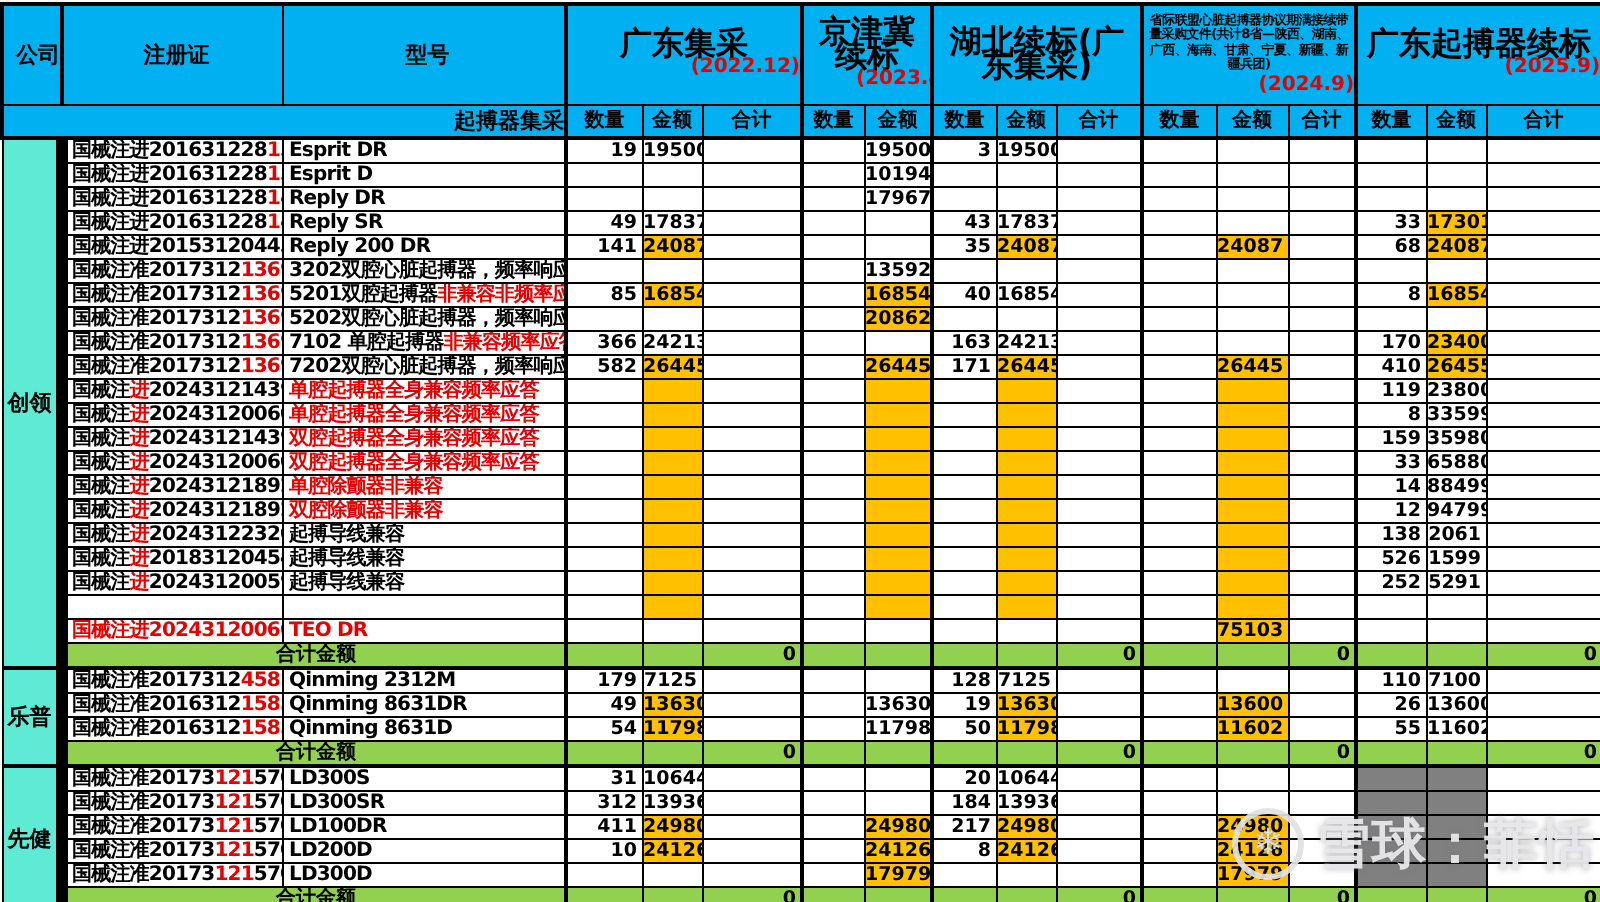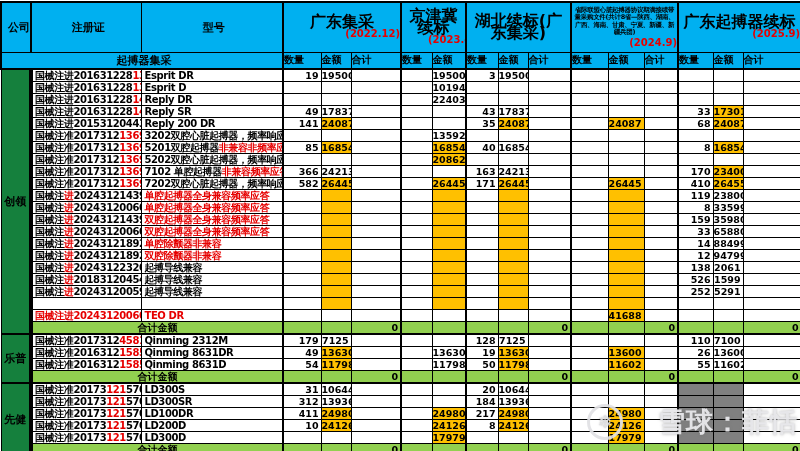--- a/index.html
+++ b/index.html
@@ -11,47 +11,47 @@
   th,td{border:1px solid #000;padding:0;overflow:hidden;white-space:nowrap;box-sizing:border-box;}
   thead{border:2px solid #000;}
   thead th{background:#00b0f0;font-weight:bold;color:#000;}
   tr.rowA{height:50px;}
   tr.rowB{height:15px;}
   .grpTitle{font-size:16px;line-height:12px;white-space:normal;}
   .allianceTitle{font-size:6.5px;line-height:7.5px;white-space:normal;text-align:center;letter-spacing:-0.3px;}
   .period{color:#e60000;font-size:10px;line-height:11px;text-align:right;font-weight:bold;padding-left:26px;}
   .leftHead{font-size:11px;text-align:center;padding-left:4px;}
   .centerHead{font-size:11px;text-align:right;}
-  .band{text-align:center;padding-left:4px;font-size:11px;}
-  .sub{font-size:10px;text-align:left;}
+  .band{text-align:right;padding-left:4px;font-size:11px;}
+  .sub{font-size:10px;text-align:center;}
   tbody{border-top:2px solid #000;border-bottom:2px solid #000;}
   tbody tr{height:12px;}
   td{font-size:9.5px;line-height:11px;color:#000;}
   .reg{padding-left:2px;font-weight:bold;font-size:10px;letter-spacing:-0.4px;}
   .model{padding-left:3px;font-weight:bold;font-size:10px;letter-spacing:-0.4px;}
   .num{text-align:right;padding-right:2px;font-weight:bold;}
   .y{background:#ffc000;}
   .grey{background:#808080;}
-  .company{background:#15803d;text-align:center;font-weight:bold;font-size:11px;border-right:4px solid #000000;}
+  .company{background:#5eead4;text-align:center;font-weight:bold;font-size:11px;border-right:6px solid #000000;}
   tr.totals td{background:#92d050;font-weight:bold;}
   .totLabel{text-align:center;font-size:10px;margin-left:12px;}
   .red{color:#e60000;}
   .bl2{border-left-width:2px;}
   #watermark{
     position:absolute;right:2px;top:404px;display:flex;align-items:center;gap:6px;
     pointer-events:none;z-index:5;
   }
   #watermark .wlogo{
     width:30px;height:30px;border-radius:50%;border:3px solid rgba(225,225,228,0.92);
     color:rgba(225,225,228,0.92);font-size:18px;line-height:30px;text-align:center;font-weight:bold;
     text-shadow:0 0 2px rgba(110,110,110,0.45);
   }
   #watermark .wtext{
     font-size:27px;font-weight:bold;color:rgba(232,232,235,0.95);
-    text-shadow:0 0 3px rgba(110,110,110,0.5);letter-spacing:1px;margin-left:29px;
+    text-shadow:0 0 3px rgba(110,110,110,0.5);letter-spacing:1px;
   }
 </style>
 </head>
 <body>
 
 <table>
   <colgroup>
     <col style="width:30px">
       <col style="width:110px">
       <col style="width:142px">
@@ -151,21 +151,21 @@
         <td class="num"></td>
         <td class="num"></td>
       </tr>
       <tr>
         <td class="reg bl2"><span>国械注进201631228</span><span class="red">14</span></td>
         <td class="model"><span>Reply DR</span></td>
         <td class="num bl2"></td>
         <td class="num"></td>
         <td class="num"></td>
         <td class="num bl2"></td>
-        <td class="num">22403</td>
+        <td class="num">17967</td>
         <td class="num bl2"></td>
         <td class="num"></td>
         <td class="num"></td>
         <td class="num bl2"></td>
         <td class="num"></td>
         <td class="num"></td>
         <td class="num bl2"></td>
         <td class="num"></td>
         <td class="num"></td>
       </tr>
@@ -480,21 +480,21 @@
         <td class="model"><span class="red">TEO DR</span></td>
         <td class="num bl2"></td>
         <td class="num"></td>
         <td class="num"></td>
         <td class="num bl2"></td>
         <td class="num"></td>
         <td class="num bl2"></td>
         <td class="num"></td>
         <td class="num"></td>
         <td class="num bl2"></td>
-        <td class="num y">41688</td>
+        <td class="num y">75103</td>
         <td class="num"></td>
         <td class="num bl2"></td>
         <td class="num"></td>
         <td class="num"></td>
       </tr>
       <tr class="totals">
         <td colspan="2" class="totLabel bl2">合计金额</td>
         <td class="num bl2"></td>
         <td class="num"></td>
         <td class="num">0</td>

